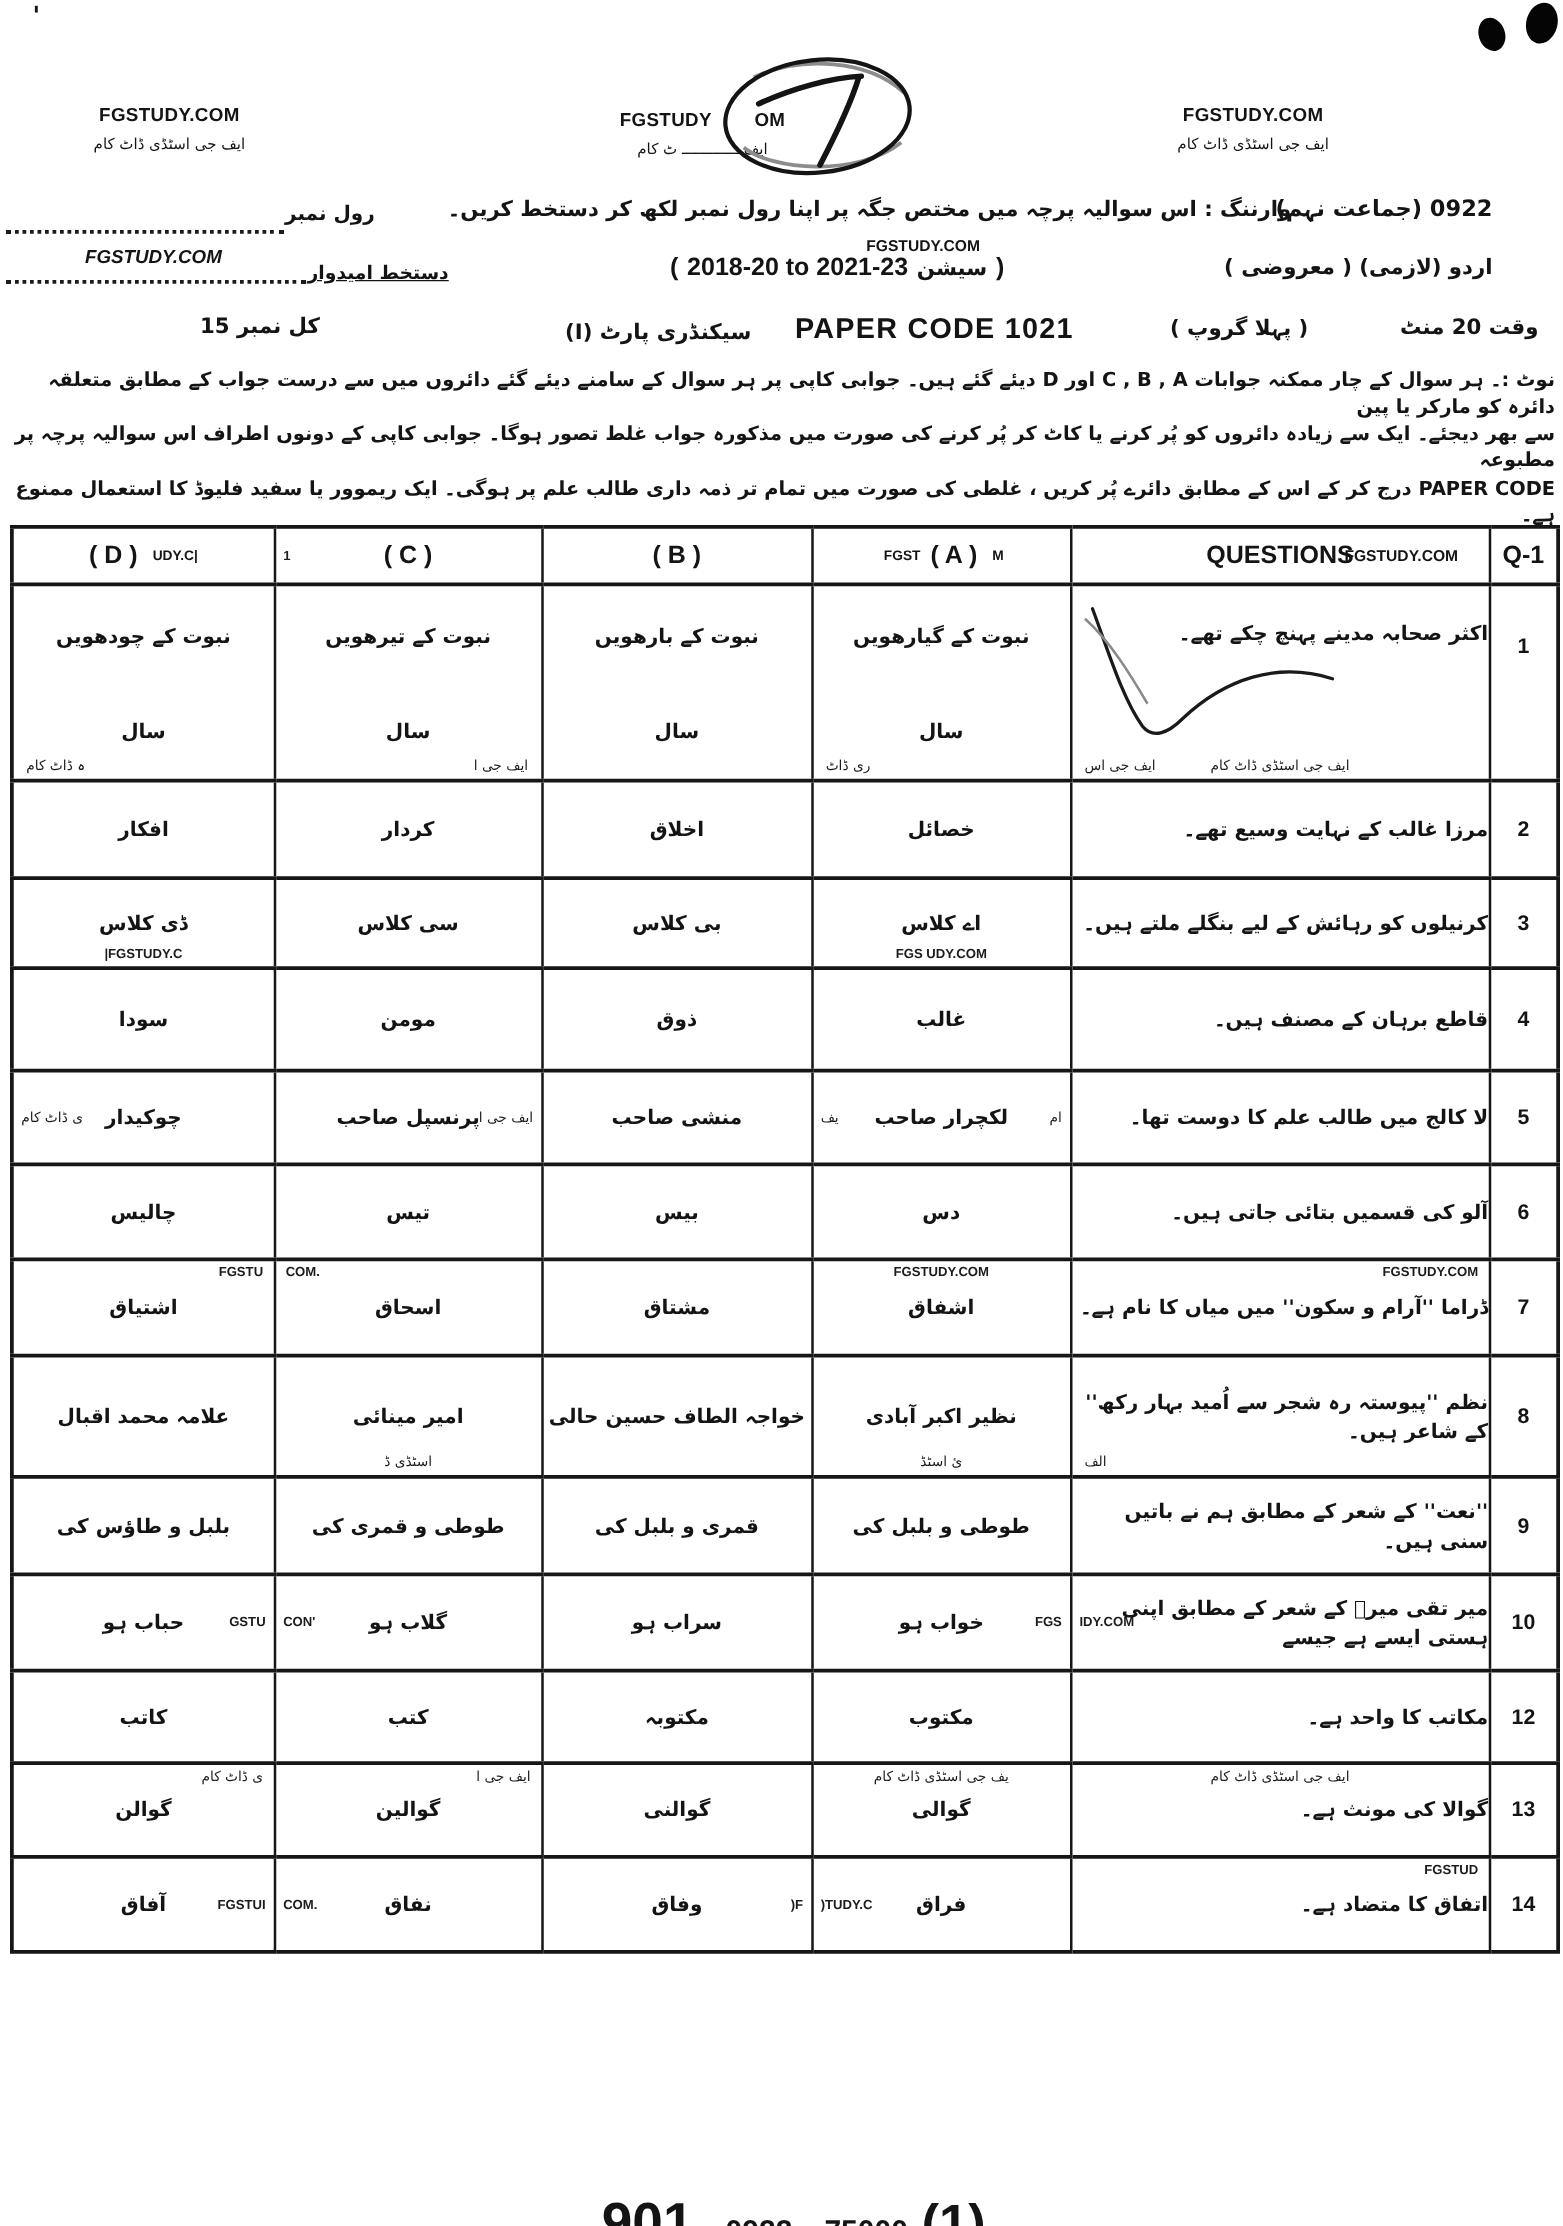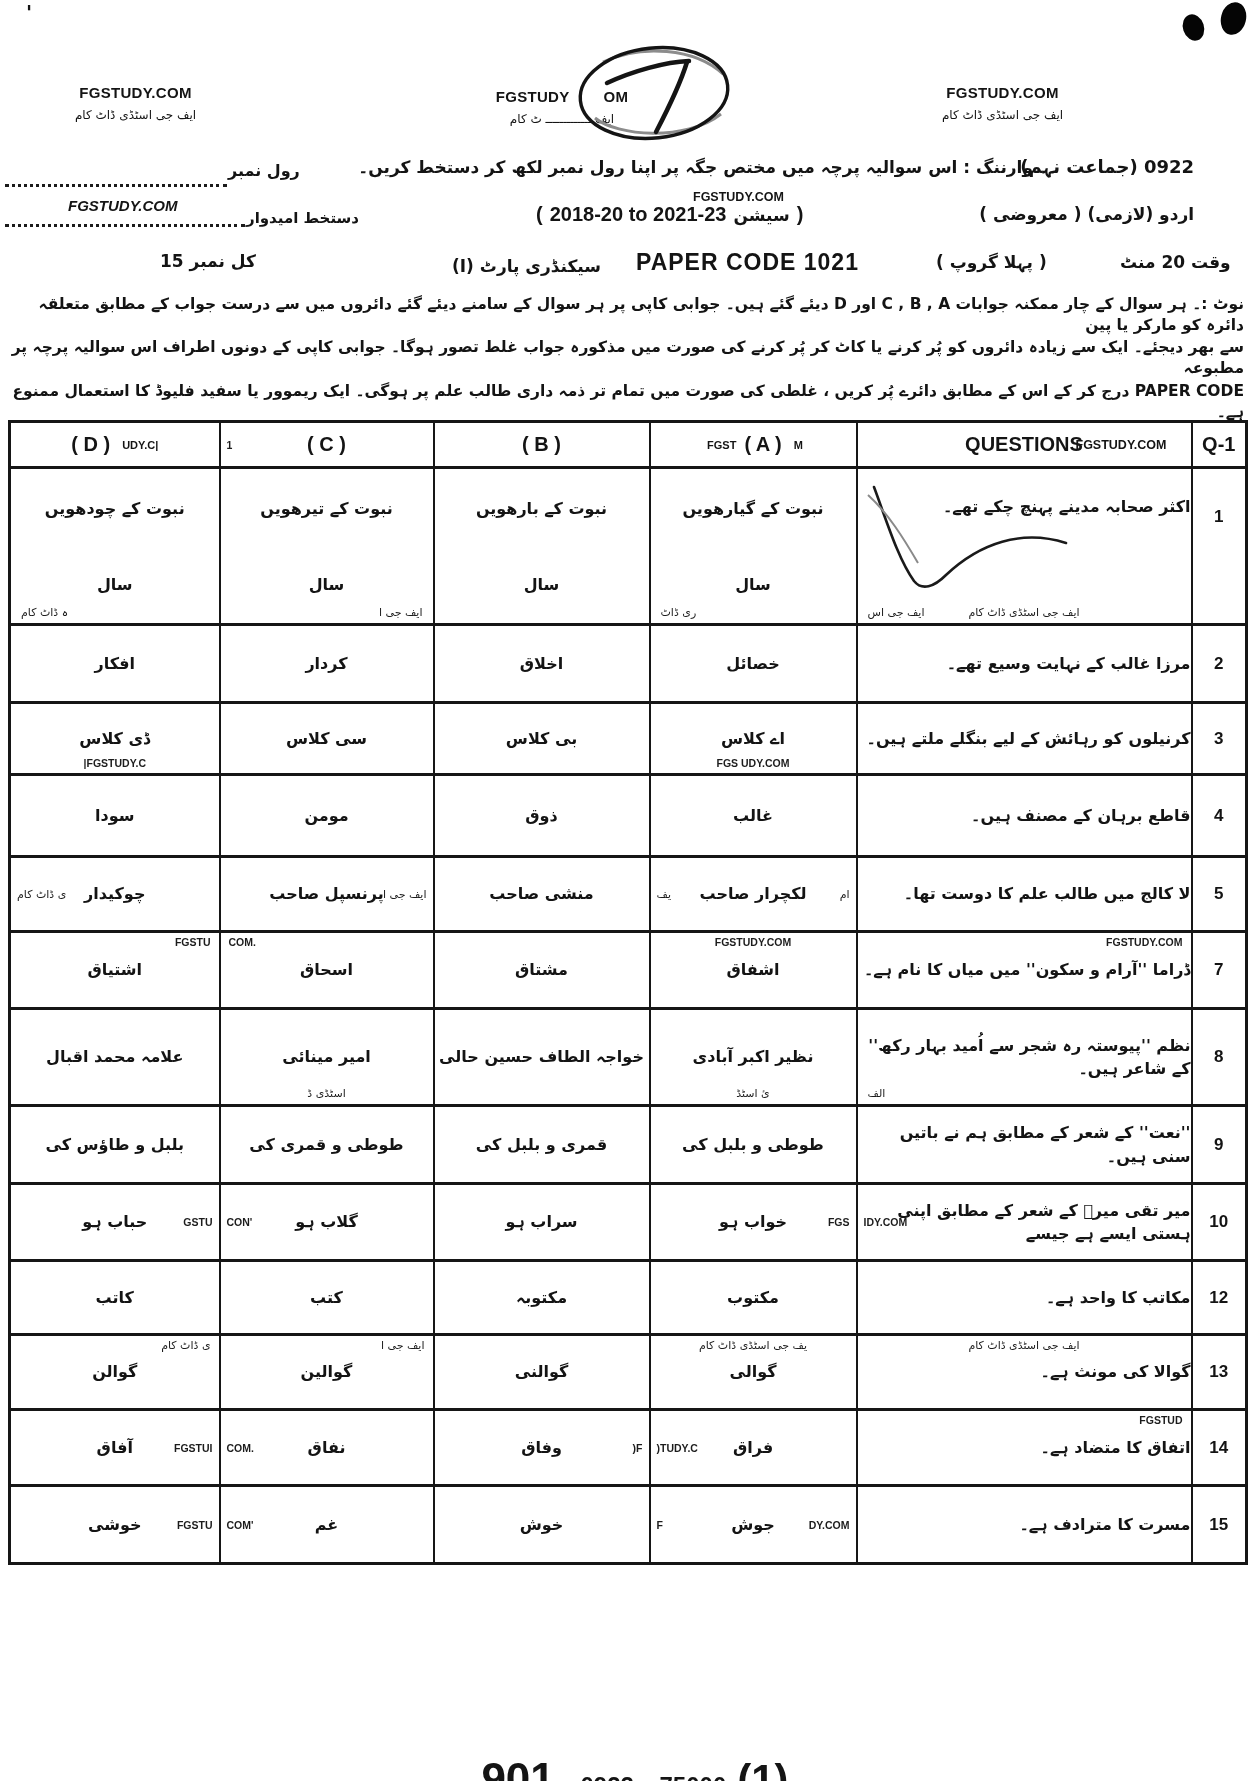--- a/index.html
+++ b/index.html
@@ -35,21 +35,21 @@
   .session{left:536px;top:203px;display:flex;align-items:baseline;gap:7px;}
   .session .dates{font:bold 20px "Liberation Sans",sans-serif;}
   .session .w{font:bold 17px "DejaVu Sans",sans-serif;}
   .session-site{left:693px;top:190px;font:bold 12.5px "Liberation Sans",sans-serif;}
 
   .roll-label{left:228px;top:161px;font:bold 16px "DejaVu Sans",sans-serif;direction:rtl;}
   .dotline{border-bottom:3px dotted #1b1b1b;height:0;}
   .dl1{left:5px;top:184px;width:222px;}
   .dl2{left:5px;top:224px;width:240px;}
   .fg-italic{left:68px;top:197px;font:italic bold 15px "Liberation Sans",sans-serif;}
-  .sig-label{left:246px;top:209px;font:bold 15px "DejaVu Sans",sans-serif;direction:rtl;}
+  .sig-label{left:246px;top:209px;font:bold 15px "DejaVu Sans",sans-serif;direction:rtl;text-decoration:underline;}
 
   .total-label{left:160px;top:251px;font:bold 17px "DejaVu Sans",sans-serif;direction:rtl;}
   .part-label{left:452px;top:256px;font:bold 17px "DejaVu Sans",sans-serif;direction:rtl;}
   .paper-code{left:636px;top:249px;font:bold 23px "Liberation Sans",sans-serif;letter-spacing:1px;}
   .group-label{left:936px;top:252px;font:bold 17px "DejaVu Sans",sans-serif;direction:rtl;}
   .time-label{left:1120px;top:252px;font:bold 17px "DejaVu Sans",sans-serif;direction:rtl;}
 
   .note{right:6px;top:0;width:1240px;direction:rtl;text-align:right;
         font:bold 15.5px/1.35 "DejaVu Sans",sans-serif;}
   .nl1{top:294px;} .nl2{top:337px;} .nl3{top:381px;}
@@ -238,20 +238,28 @@
           <td class="cell-n"><span>4</span></td>
         </tr>
         <tr style="height: 75px;">
           <td class="cell-d"><span>چوکیدار</span><span class="wm wm-ur wm-il">ی ڈاٹ کام</span></td>
           <td class="cell-c"><span>پرنسپل صاحب</span><span class="wm wm-ur wm-ir">ایف جی ا</span></td>
           <td class="cell-b"><span>منشی صاحب</span></td>
           <td class="cell-a"><span>لکچرار صاحب</span><span class="wm wm-ur wm-il">یف</span><span class="wm wm-ur wm-ir">ام</span></td>
           <td class="cell-q"><span>لا کالج میں طالب علم کا دوست تھا۔</span></td>
           <td class="cell-n"><span>5</span></td>
         </tr>
+        <tr style="height: 76px;">
+          <td class="cell-d"><span>چالیس</span></td>
+          <td class="cell-c"><span>تیس</span></td>
+          <td class="cell-b"><span>بیس</span></td>
+          <td class="cell-a"><span>دس</span></td>
+          <td class="cell-q"><span>آلو کی قسمیں بتائی جاتی ہیں۔</span></td>
+          <td class="cell-n"><span>6</span></td>
+        </tr>
         <tr style="height: 77px;">
           <td class="cell-d"><span>اشتیاق</span><span class="wm wm-en wm-tr">FGSTU</span></td>
           <td class="cell-c"><span>اسحاق</span><span class="wm wm-en wm-tl">.COM</span></td>
           <td class="cell-b"><span>مشتاق</span></td>
           <td class="cell-a"><span>اشفاق</span><span class="wm wm-en wm-t">FGSTUDY.COM</span></td>
           <td class="cell-q"><span>ڈراما ''آرام و سکون'' میں میاں کا نام ہے۔</span><span class="wm wm-en wm-tr">FGSTUDY.COM</span></td>
           <td class="cell-n"><span>7</span></td>
         </tr>
         <tr style="height: 97px;">
           <td class="cell-d"><span>علامہ محمد اقبال</span></td>
@@ -294,28 +302,20 @@
           <td class="cell-n"><span>13</span></td>
         </tr>
         <tr style="height: 76px;">
           <td class="cell-d"><span>آفاق</span><span class="wm wm-en wm-ir">FGSTUI</span></td>
           <td class="cell-c"><span>نفاق</span><span class="wm wm-en wm-il">.COM</span></td>
           <td class="cell-b"><span>وفاق</span><span class="wm wm-en wm-ir">F(</span></td>
           <td class="cell-a"><span>فراق</span><span class="wm wm-en wm-il">TUDY.C(</span></td>
           <td class="cell-q"><span>اتفاق کا متضاد ہے۔</span><span class="wm wm-en wm-tr">FGSTUD</span></td>
           <td class="cell-n"><span>14</span></td>
         </tr>
-        <tr style="height: 78px;">
-          <td class="cell-d"><span>خوشی</span><span class="wm wm-en wm-ir">FGSTU</span></td>
-          <td class="cell-c"><span>غم</span><span class="wm wm-en wm-il">'COM</span></td>
-          <td class="cell-b"><span>خوش</span></td>
-          <td class="cell-a"><span>جوش</span><span class="wm wm-en wm-il">F</span><span class="wm wm-en wm-ir">DY.COM</span></td>
-          <td class="cell-q"><span>مسرت کا مترادف ہے۔</span></td>
-          <td class="cell-n"><span>15</span></td>
-        </tr>
       </tbody>
   </table>
 
   <div class="abs footer">
     <span class="f-big">901</span>
     <span class="f-mid">- 0922 -</span>
     <span class="f-mid">75000</span>
     <span class="f-page">(1)</span>
   </div>
 

